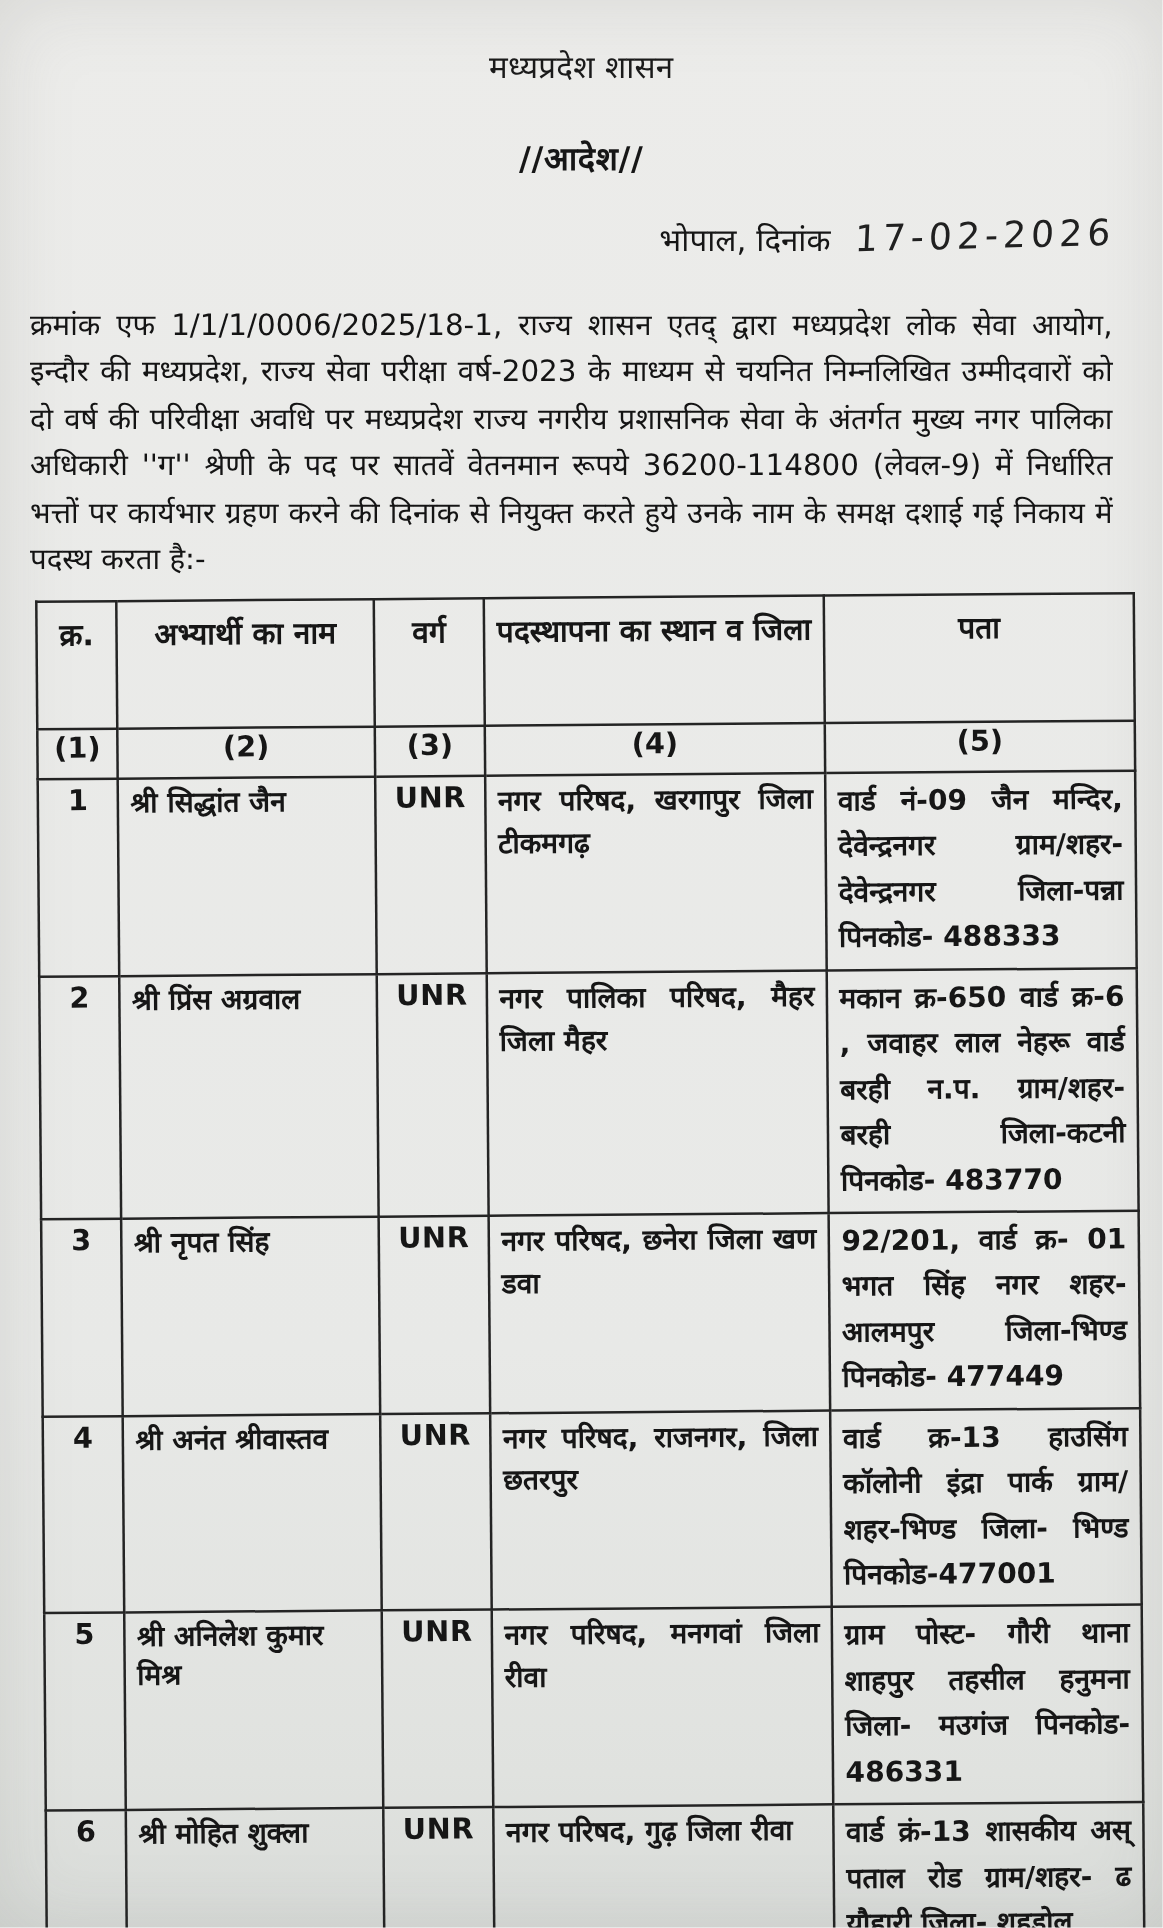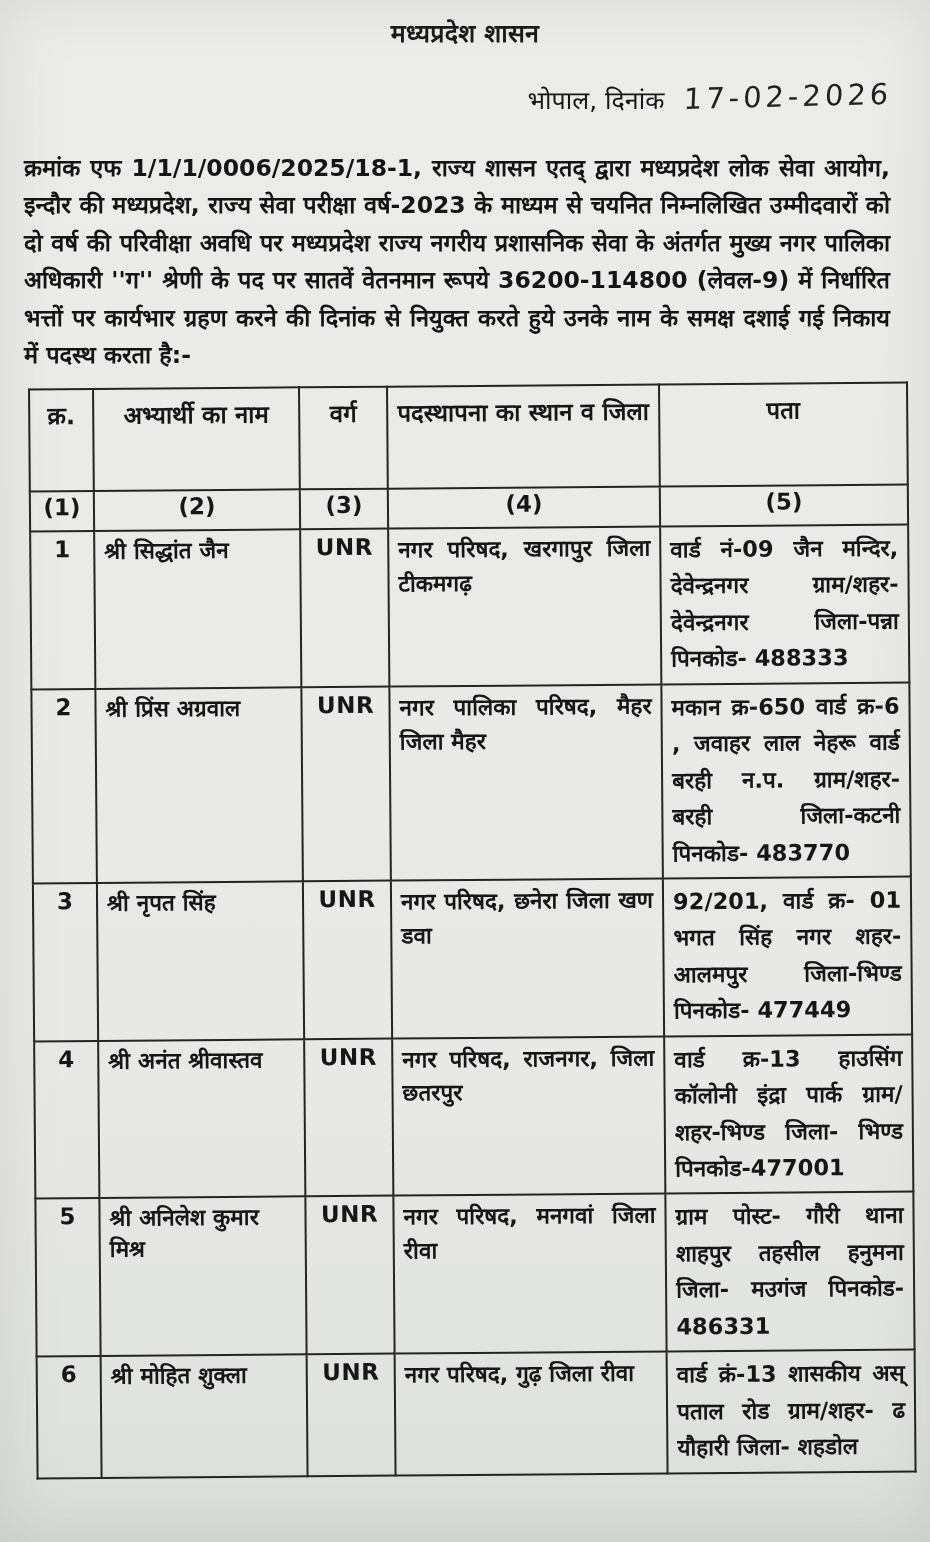--- a/index.html
+++ b/index.html
@@ -23,23 +23,24 @@
   }
 
   
   .letterhead {
     padding-top: 16px;
     text-align: center;
     line-height: 1.42;
   }
   .letterhead .line {
     font-size: 25px;
-    font-weight: 700;
+    font-weight: 400;
     letter-spacing: 0.2px;
     color: #1a1a1a;
+    margin-top: 20px;
   }
   .order-title {
     text-align: center;
     font-size: 26px;
     font-weight: 700;
     margin-top: 36px;
     letter-spacing: 0.5px;
   }
 
   
@@ -61,21 +62,21 @@
     margin-left: 14px;
     transform: rotate(-1.4deg) skewX(-4deg);
     transform-origin: left bottom;
     color: #202020;
   }
 
   
   .order-paragraph {
     margin: 34px 40px 0 24px;
     font-size: 23.5px;
-    font-weight: 700;
+    font-weight: 400;
     line-height: 1.6;
     text-align: justify;
     color: #141414;
   }
 
   
   .table-wrap {
     margin: 10px 22px 0 28px;
     transform: rotate(-0.45deg);
     transform-origin: 50% 0;
@@ -152,20 +153,21 @@
 </style>
 </head>
 <body>
 
 <div class="page">
 
   <div class="letterhead">
     <div class="line">मध्यप्रदेश शासन</div>
   </div>
 
+  <div class="order-title">//आदेश//</div>
 
   <div class="date-line">
     <span class="date-label">भोपाल, दिनांक</span>
     <span class="date-value">17-02-2026</span>
   </div>
 
   <p class="order-paragraph">क्रमांक एफ 1/1/1/0006/2025/18-1, राज्य शासन एतद् द्वारा मध्यप्रदेश लोक सेवा आयोग, इन्दौर की मध्यप्रदेश, राज्य सेवा परीक्षा वर्ष-2023 के माध्यम से चयनित निम्नलिखित उम्मीदवारों को दो वर्ष की परिवीक्षा अवधि पर मध्यप्रदेश राज्य नगरीय प्रशासनिक सेवा के अंतर्गत मुख्य नगर पालिका अधिकारी ''ग'' श्रेणी के पद पर सातवें वेतनमान रूपये 36200-114800 (लेवल-9) में निर्धारित भत्तों पर कार्यभार ग्रहण करने की दिनांक से नियुक्त करते हुये उनके नाम के समक्ष दशाई गई निकाय में पदस्थ करता है:-</p>
 
   <div class="table-wrap">
     <table class="postings">

